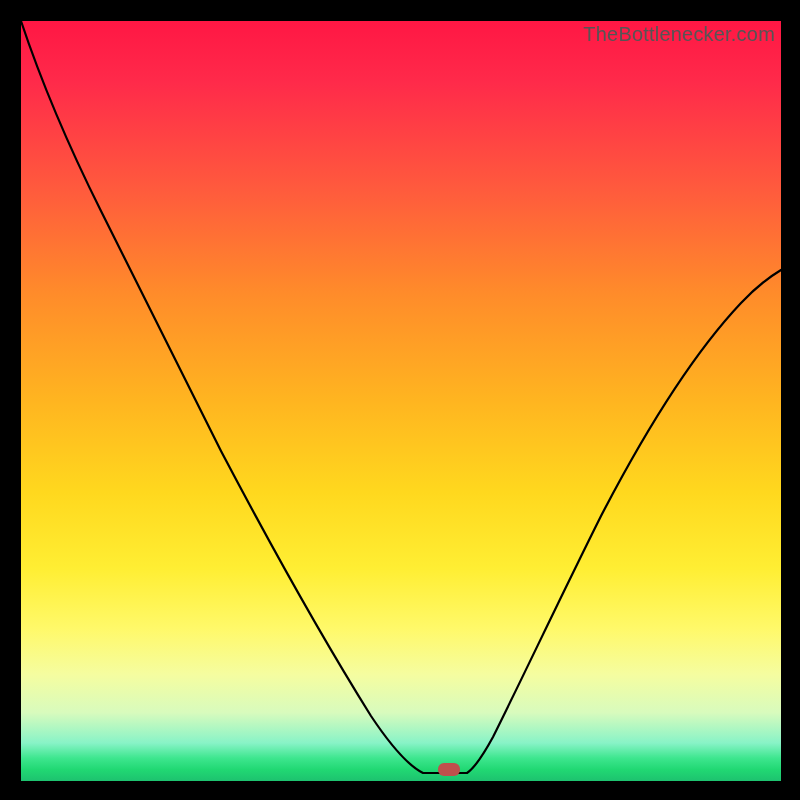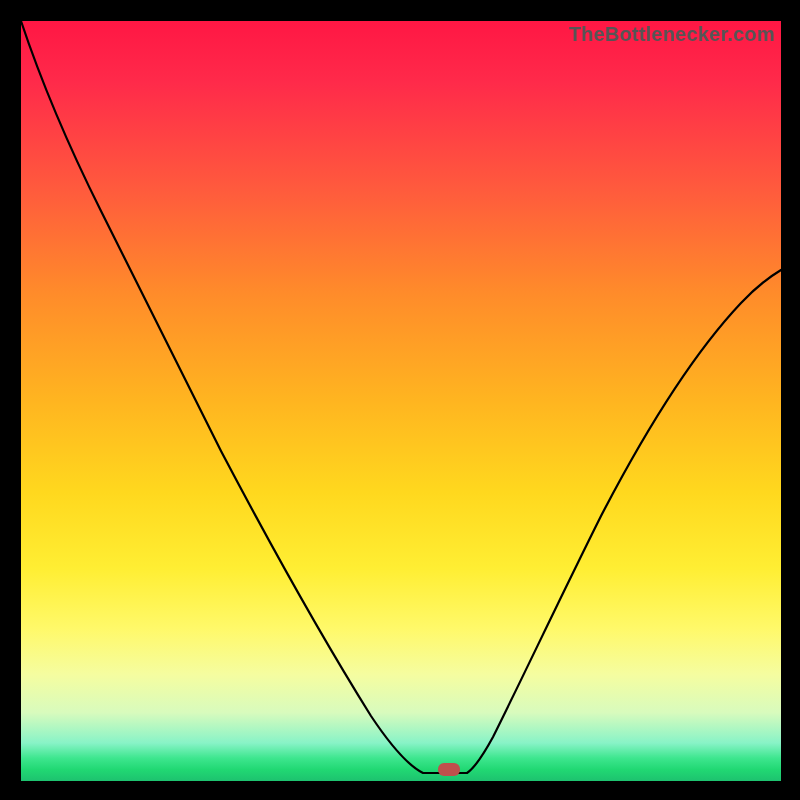--- a/index.html
+++ b/index.html
@@ -32,21 +32,21 @@
       #3de68e 97%,
       #21d873 98.5%,
       #1dc26f 100%
     );
   }
   .watermark {
     position: absolute;
     top: 2px;
     right: 6px;
     font-size: 20px;
-    font-weight: 700;
+    font-weight: 400;
     color: #555;
     letter-spacing: 0.2px;
     user-select: none;
   }
   .marker {
     position: absolute;
     width: 22px;
     height: 13px;
     background: #c0504d;
     border-radius: 6px;

